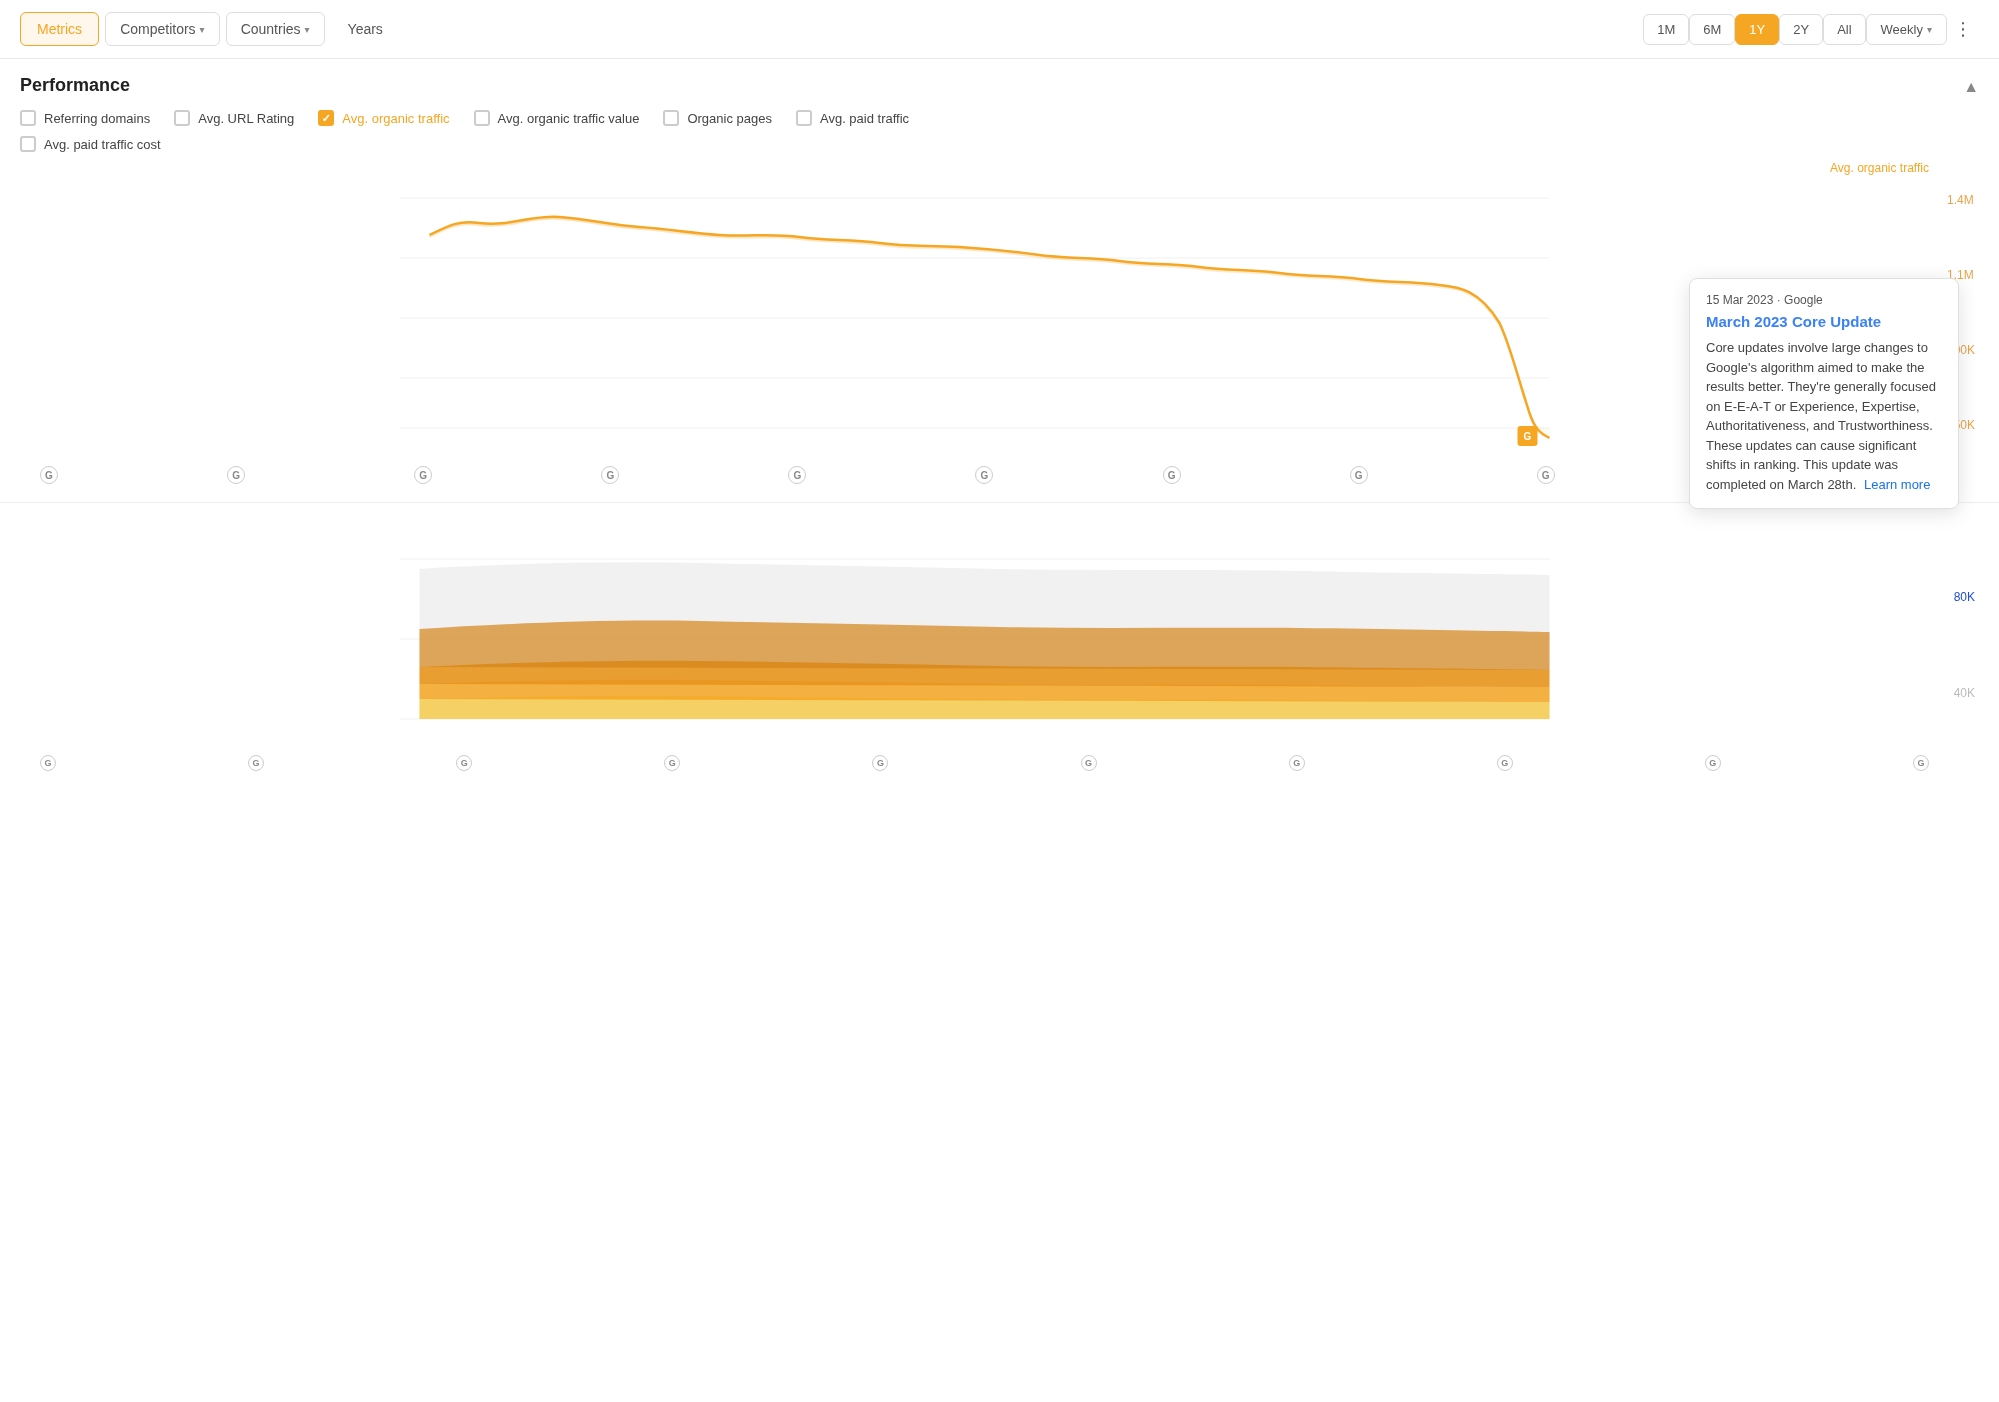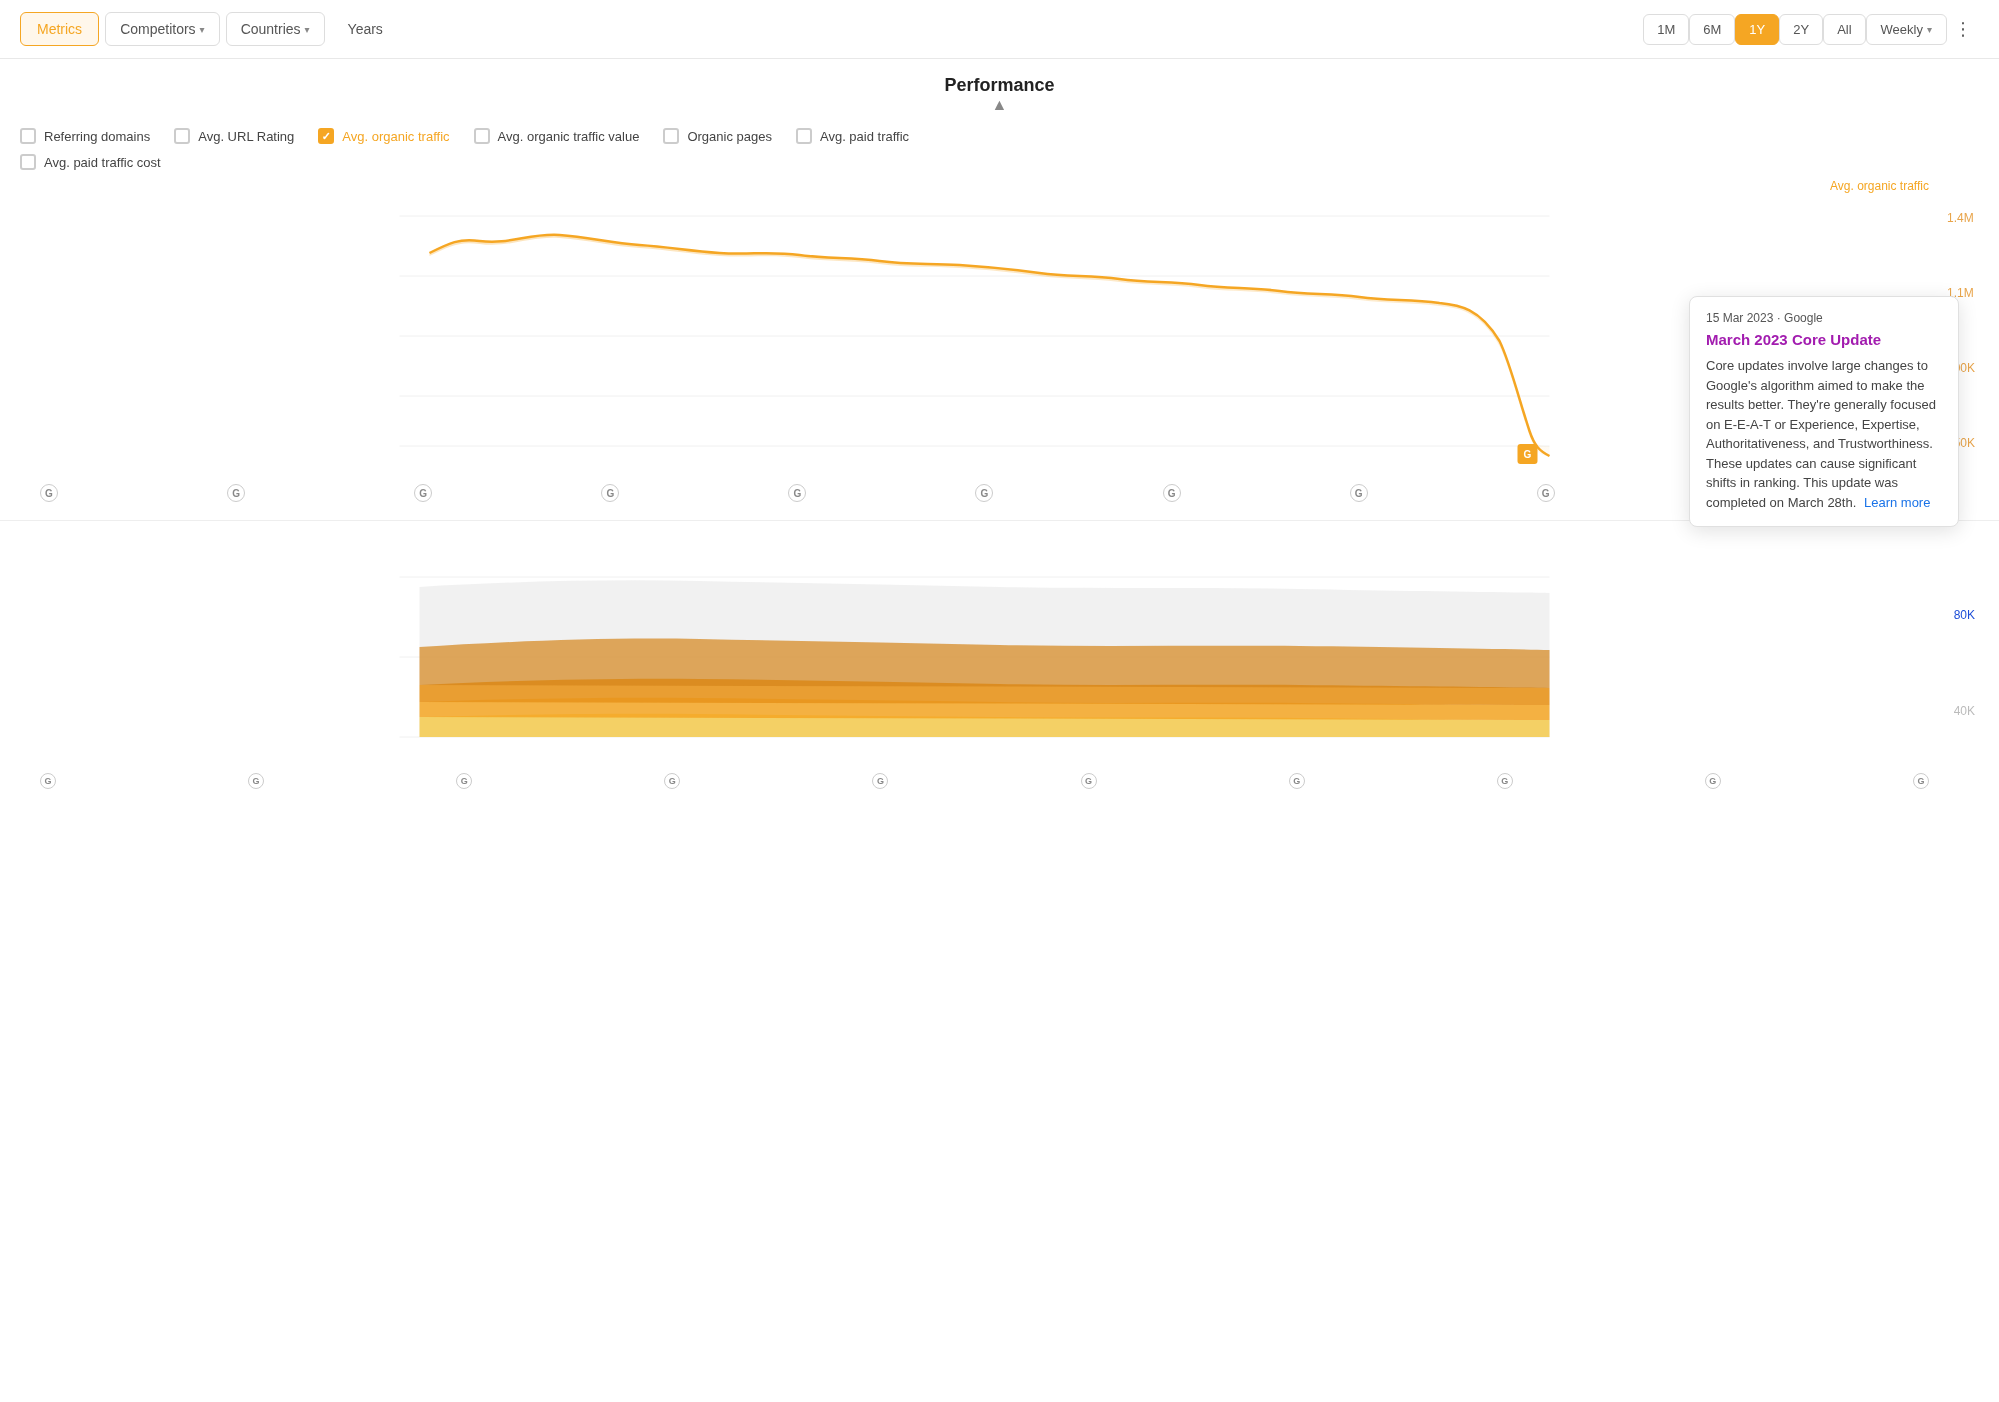--- a/index.html
+++ b/index.html
@@ -15,21 +15,21 @@
     .nav-tab-dropdown { display: flex; align-items: center; gap: 4px; padding: 8px 14px; border-radius: 6px; cursor: pointer; font-size: 14px; font-weight: 500; color: #555; border: 1px solid #ddd; background: #fff; }
     
     .nav-right { display: flex; align-items: center; gap: 0; }
     .time-btn { padding: 7px 13px; border-radius: 6px; cursor: pointer; font-size: 13px; font-weight: 500; border: 1px solid #ddd; background: #fff; color: #555; }
     .time-btn.active { background: #f5a623; color: #fff; border-color: #f5a623; }
     .period-dropdown { display: flex; align-items: center; gap: 4px; padding: 7px 14px; border-radius: 6px; cursor: pointer; font-size: 13px; border: 1px solid #ddd; background: #fff; color: #555; }
     .more-btn { width: 32px; height: 32px; display: flex; align-items: center; justify-content: center; cursor: pointer; color: #555; font-size: 18px; border-radius: 6px; }
     
     
     .section { padding: 16px 20px; }
-    .section-header { display: flex; align-items: center; justify-content: space-between; margin-bottom: 14px; flex-direction: column; }
+    .section-header { display: flex; align-items: flex-end; justify-content: space-between; margin-bottom: 14px; }
     .section-title { font-size: 18px; font-weight: 600; color: #222; }
     .collapse-btn { cursor: pointer; color: #888; font-size: 16px; }
     
     .metrics-row { display: flex; align-items: center; gap: 24px; flex-wrap: wrap; margin-bottom: 10px; }
     .metric-item { display: flex; align-items: center; gap: 8px; font-size: 13px; color: #444; cursor: pointer; }
     .checkbox { width: 16px; height: 16px; border-radius: 3px; border: 2px solid #ccc; display: flex; align-items: center; justify-content: center; flex-shrink: 0; }
     .checkbox.checked { background: #f5a623; border-color: #f5a623; }
     .checkbox.checked::after { content: '✓'; color: #fff; font-size: 11px; font-weight: bold; }
     .checkbox.unchecked { background: #fff; }
     
@@ -190,21 +190,21 @@
           <span style="width:18px;height:18px;border-radius:50%;border:1px solid #ccc;display:inline-flex;align-items:center;justify-content:center;font-size:10px;font-weight:bold;color:#888;cursor:pointer;background:#fff;">G</span>
           <span style="width:18px;height:18px;border-radius:50%;border:1px solid #ccc;display:inline-flex;align-items:center;justify-content:center;font-size:10px;font-weight:bold;color:#888;cursor:pointer;background:#fff;">G</span>
           <span style="width:18px;height:18px;border-radius:50%;border:1px solid #f5a623;display:inline-flex;align-items:center;justify-content:center;font-size:10px;font-weight:bold;color:#fff;cursor:pointer;background:#f5a623;">G</span>
           <span style="width:18px;height:18px;border-radius:50%;border:1px solid #ccc;display:inline-flex;align-items:center;justify-content:center;font-size:10px;font-weight:bold;color:#888;cursor:pointer;background:#fff;">G</span>
         </div>
       </div>
 
 
       <div class="tooltip" style="position:absolute; right:20px; top:120px; background:#fff; border:1px solid #e0e0e0; border-radius:8px; padding:14px 16px; width:270px; box-shadow:0 4px 20px rgba(0,0,0,0.12); z-index:10;">
         <div style="font-size:12px;color:#555;margin-bottom:6px;">15 Mar 2023 · Google</div>
-        <div style="font-size:15px;font-weight:700;color:#a21caf;margin-bottom:8px;">March 2023 Core Update</div>
+        <div style="font-size:15px;font-weight:700;color:#3b82f6;margin-bottom:8px;">March 2023 Core Update</div>
         <div style="font-size:13px;color:#444;line-height:1.5;">
           <span>Core updates involve large changes to Google's algorithm aimed to make the results better. They're generally focused on E-E-A-T or Experience, Expertise, Authoritativeness, and Trustworthiness. These updates can cause significant shifts in ranking. This update was completed on March 28th.</span>
           <a style="color:#1a73e8;text-decoration:none;margin-left:4px;cursor:pointer;">Learn more</a>
         </div>
       </div>
     </div>
   </div>
 
   <hr class="divider">
 

